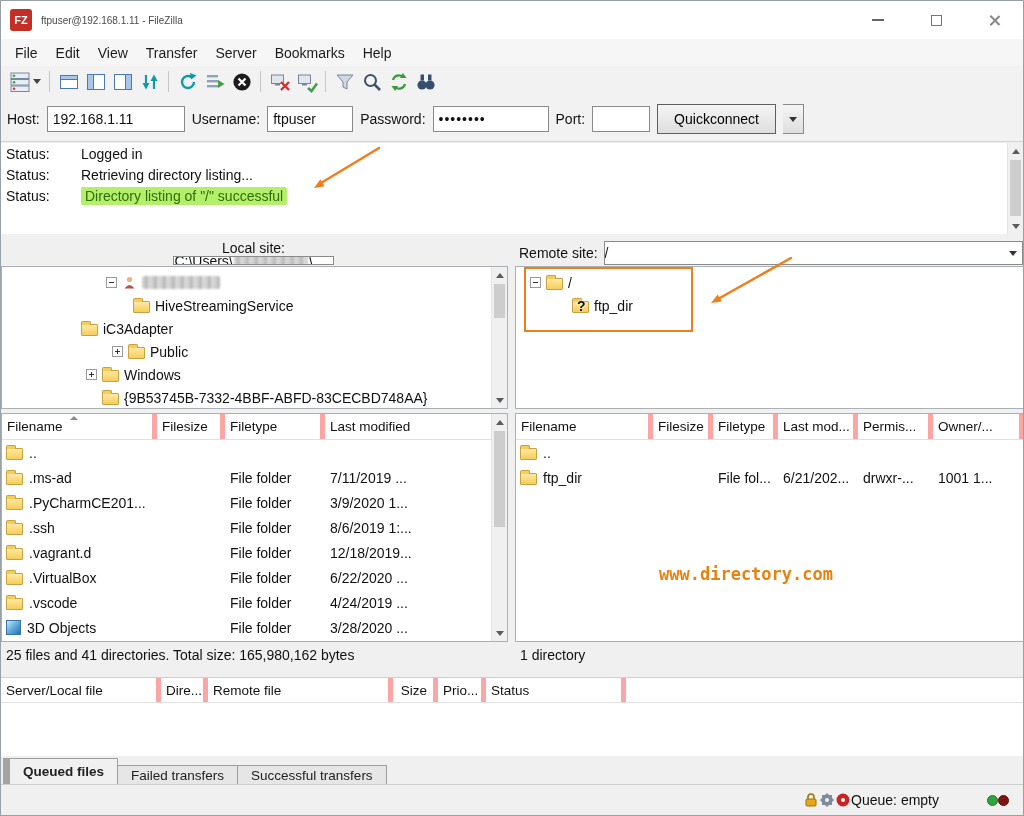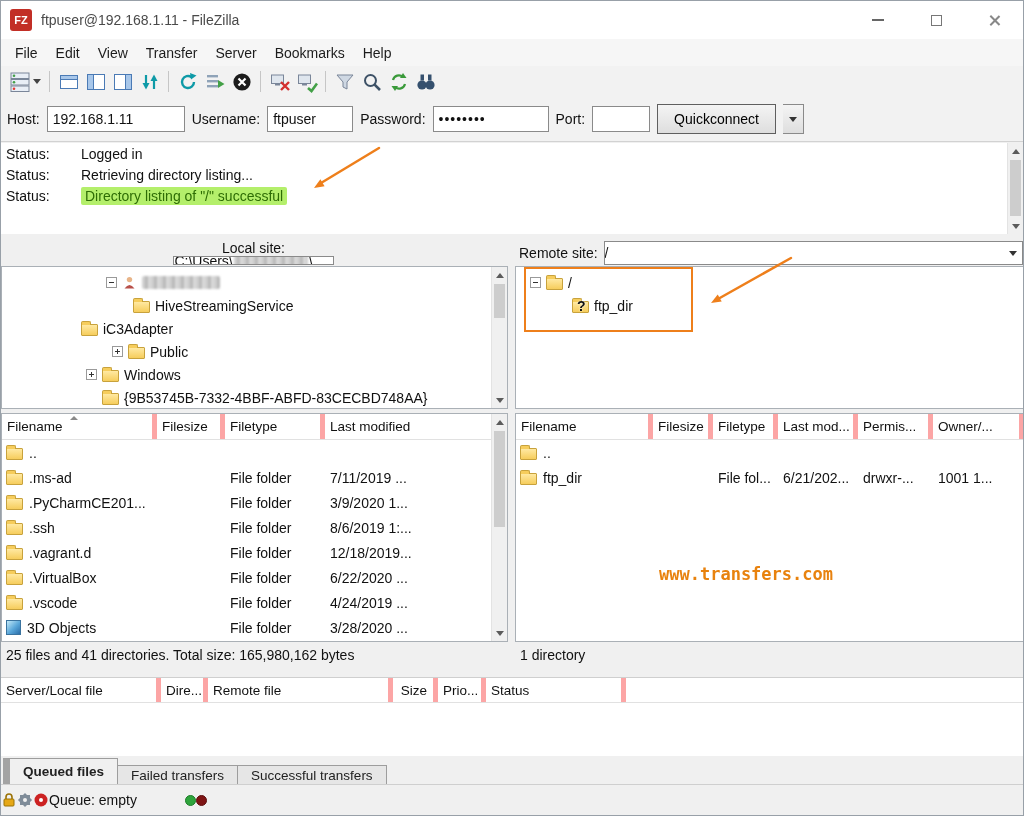--- a/index.html
+++ b/index.html
@@ -2,21 +2,21 @@
 <html><head>
 <meta charset="utf-8">
 <style>
   * { box-sizing:border-box; margin:0; padding:0; }
   body { width:1024px; height:816px; font-family:"Liberation Sans","DejaVu Sans",sans-serif; background:#d8d8d8; overflow:hidden; }
   .window { position:relative; width:1024px; height:816px; background:#f0f0f0; border:1px solid #98a0a8; overflow:hidden; font-size:14px; color:#111; }
 
   
   .titlebar { position:absolute; left:0; top:0; width:100%; height:38px; background:#fff; display:flex; align-items:center; }
   .fz-logo { width:22px; height:22px; margin:0 9px; background:#c22f26; color:#fff; font-weight:bold; font-size:11px; display:flex; align-items:center; justify-content:center; border-radius:3px; flex:none; }
-  .title-text { color:#4a4a4a; font-size:14px; }
+  .title-text { color:#4a4a4a; font-size:10px; }
   .win-controls { margin-left:auto; display:flex; height:100%; }
   .win-btn { width:58px; height:100%; display:flex; align-items:center; justify-content:center; }
   .glyph-min { width:12px; height:1.5px; background:#666; }
   .glyph-max { width:11px; height:11px; border:1.5px solid #777; }
   .glyph-close { position:relative; width:13px; height:13px; }
   .glyph-close::before,.glyph-close::after { content:""; position:absolute; left:6px; top:0; width:1.5px; height:13px; background:#888; }
   .glyph-close::before { transform:rotate(45deg); } .glyph-close::after { transform:rotate(-45deg); }
 
   
   .menubar { position:absolute; top:38px; left:0; width:100%; height:27px; display:flex; align-items:center; padding-left:5px; background:#f6f6f6; }
@@ -94,21 +94,21 @@
   .queue-header { position:absolute; top:676px; left:0; width:100%; height:26px; display:grid; grid-template-columns:160px 47px 185px 45px 48px 140px 1fr; background:#fff; border-top:1px solid #cfcfcf; border-bottom:1px solid #e1e1e1; font-size:13.5px; }
   .lh-right { justify-content:flex-end; padding-right:6px; }
   .queue-body { position:absolute; top:702px; left:0; width:100%; height:53px; background:#fff; }
 
   .tabs { position:absolute; top:756px; left:2px; height:28px; display:flex; align-items:flex-end; }
   .tab { height:20px; display:flex; align-items:center; padding:0 13px; background:#e6e6e6; border:1px solid #9d9d9d; border-left:none; font-size:13.5px; color:#222; }
   .tab:first-child { border-left:7px solid #a3a3a3; }
   .tab.active { background:#f0f0f0; font-weight:bold; height:27px; }
 
   
-  .bottombar { position:absolute; bottom:0; left:0; width:100%; height:31px; border-top:1px solid #cfcfcf; background:#f0f0f0; display:flex; align-items:center; justify-content:flex-start; padding-right:14px; }
+  .bottombar { position:absolute; bottom:0; left:0; width:100%; height:31px; border-top:1px solid #cfcfcf; background:#f0f0f0; display:flex; align-items:center; justify-content:flex-end; padding-right:14px; }
   .led { width:11px; height:11px; border-radius:50%; flex:none; }
   .led.green { background:#2fa43c; border:1px solid #1c7d28; }
   .led.red { background:#7e1414; border:1px solid #5d0e0e; }
   .led-gap { width:48px; }
 
   
   .annot-rect { position:absolute; left:523px; top:266px; width:169px; height:65px; border:2px solid #ee7f1b; z-index:40; pointer-events:none; }
   .annot-svg { position:absolute; left:0; top:0; z-index:41; pointer-events:none; }
 </style>
 </head>
@@ -505,21 +505,21 @@
           <span>ftp_dir</span>
         </div>
       <div class="cell"></div>
       <div class="cell">File fol...</div>
       <div class="cell">6/21/202...</div>
       <div class="cell">drwxr-...</div>
       <div class="cell">1001 1...</div>
     </div>
   </div>
 
-  <div class="watermark">www.transfers.com</div>
+  <div class="watermark">www.directory.com</div>
 
   <div class="panel-status local">
       <span>25 files and 41 directories. Total size: 165,980,162 bytes</span>
     </div>
   <div class="panel-status remote">
       <span>1 directory</span>
     </div>
 
   <div class="queue-header">
     <div class="lh-cell">

